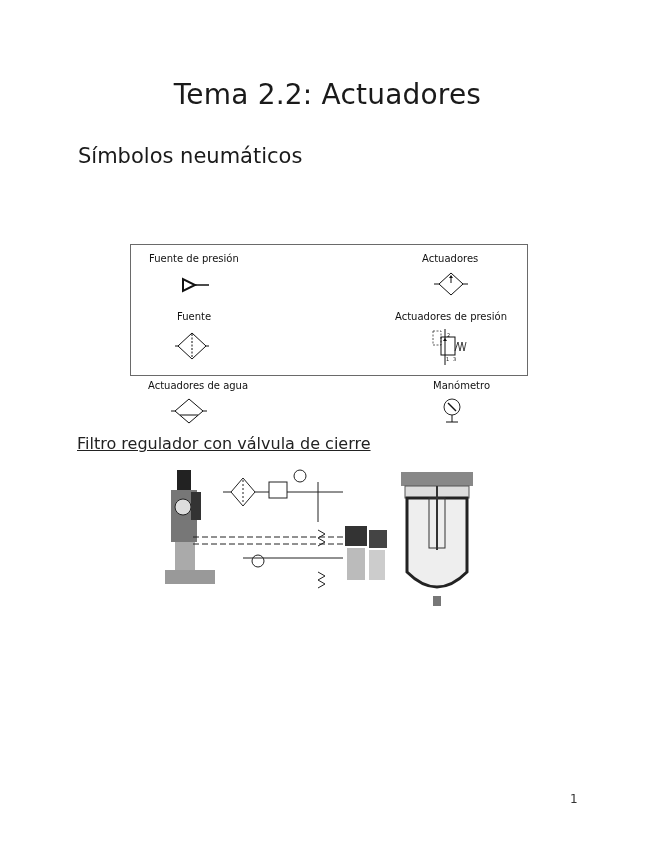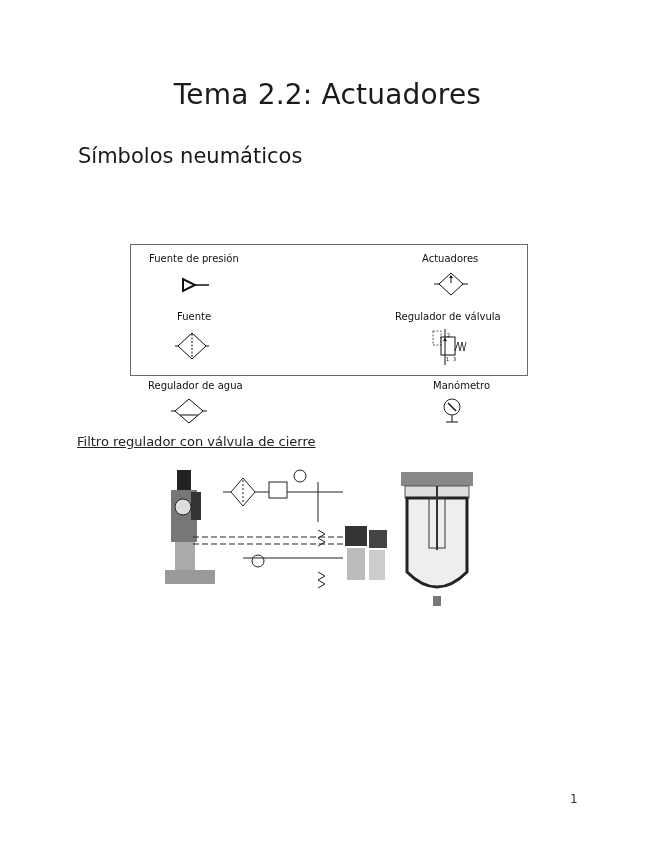--- a/index.html
+++ b/index.html
@@ -5,21 +5,21 @@
   html, body { margin:0; padding:0; background:#ffffff; }
   body { width:655px; height:848px; position:relative; overflow:hidden;
          font-family:"DejaVu Sans", sans-serif; color:#1a1a1a; }
   .title { position:absolute; left:0; width:655px; top:78px; text-align:center;
            font-size:28px; font-weight:normal; letter-spacing:0.2px; }
   .subtitle { position:absolute; left:78px; top:144px; font-size:21px; }
   .symbol-box { position:absolute; left:130px; top:200px; width:398px; height:132px;
                 border:1.5px solid #6a6a6a; box-sizing:border-box;margin-top:44px; }
   .sym-label { position:absolute; font-size:10px; color:#111; white-space:nowrap; }
   .sym-icon { position:absolute; }
-  .caption { position:absolute; left:77px; top:434px; font-size:13px;
+  .caption { position:absolute; left:77px; top:434px; font-size:16px;
              text-decoration:underline; color:#222; }
   .figure { position:absolute; left:163px; top:462px; width:325px; height:155px; }
   .page-num { position:absolute; left:570px; top:792px; font-size:12px; color:#333; }
 </style>
 </head>
 <body>
 
 <div class="title">Tema 2.2: Actuadores</div>
 <div class="subtitle">Símbolos neumáticos</div>
 
@@ -41,33 +41,33 @@
   </svg>
 
   <div class="sym-label" style="left:46px;top:66px;">Fuente</div>
   <svg class="sym-icon" style="left:44px;top:86px;" width="34" height="30">
     <polygon points="17,2 31,15 17,28 3,15" fill="none" stroke="#111" stroke-width="1"></polygon>
     <line x1="0" y1="15" x2="3" y2="15" stroke="#111"></line>
     <line x1="31" y1="15" x2="34" y2="15" stroke="#111"></line>
     <line x1="17" y1="3" x2="17" y2="27" stroke="#111" stroke-dasharray="2,1.5"></line>
   </svg>
 
-  <div class="sym-label" style="left:264px;top:66px;">Regulador de válvula</div>
+  <div class="sym-label" style="left:264px;top:66px;">Actuadores de presión</div>
   <svg class="sym-icon" style="left:300px;top:84px;" width="42" height="40">
     <rect x="2" y="2" width="8" height="14" fill="none" stroke="#333" stroke-width="0.8" stroke-dasharray="2,1.5"></rect>
     <rect x="10" y="8" width="14" height="18" fill="none" stroke="#111" stroke-width="1"></rect>
     <line x1="14" y1="0" x2="14" y2="36" stroke="#111" stroke-width="1"></line>
     <polygon points="12,12 16,12 14,9" fill="#111"></polygon>
     <polyline points="24,22 27,13 29,22 31,13 33,22 35,13" fill="none" stroke="#111" stroke-width="0.8"></polyline>
     <text x="16" y="8" font-size="5" fill="#111">2</text>
     <text x="15" y="32" font-size="5" fill="#111">1</text>
     <text x="22" y="32" font-size="5" fill="#111">3</text>
   </svg>
 
-  <div class="sym-label" style="left:17px;top:135px;">Regulador de agua</div>
+  <div class="sym-label" style="left:17px;top:135px;">Actuadores de agua</div>
   <svg class="sym-icon" style="left:40px;top:152px;" width="36" height="28">
     <polygon points="18,2 32,14 18,26 4,14" fill="none" stroke="#111" stroke-width="1"></polygon>
     <line x1="0" y1="14" x2="4" y2="14" stroke="#111"></line>
     <line x1="32" y1="14" x2="36" y2="14" stroke="#111"></line>
     <line x1="9" y1="18" x2="27" y2="18" stroke="#111"></line>
   </svg>
 
   <div class="sym-label" style="left:302px;top:135px;">Manómetro</div>
   <svg class="sym-icon" style="left:310px;top:152px;" width="22" height="28">
     <circle cx="11" cy="10" r="8" fill="none" stroke="#111" stroke-width="0.9"></circle>

